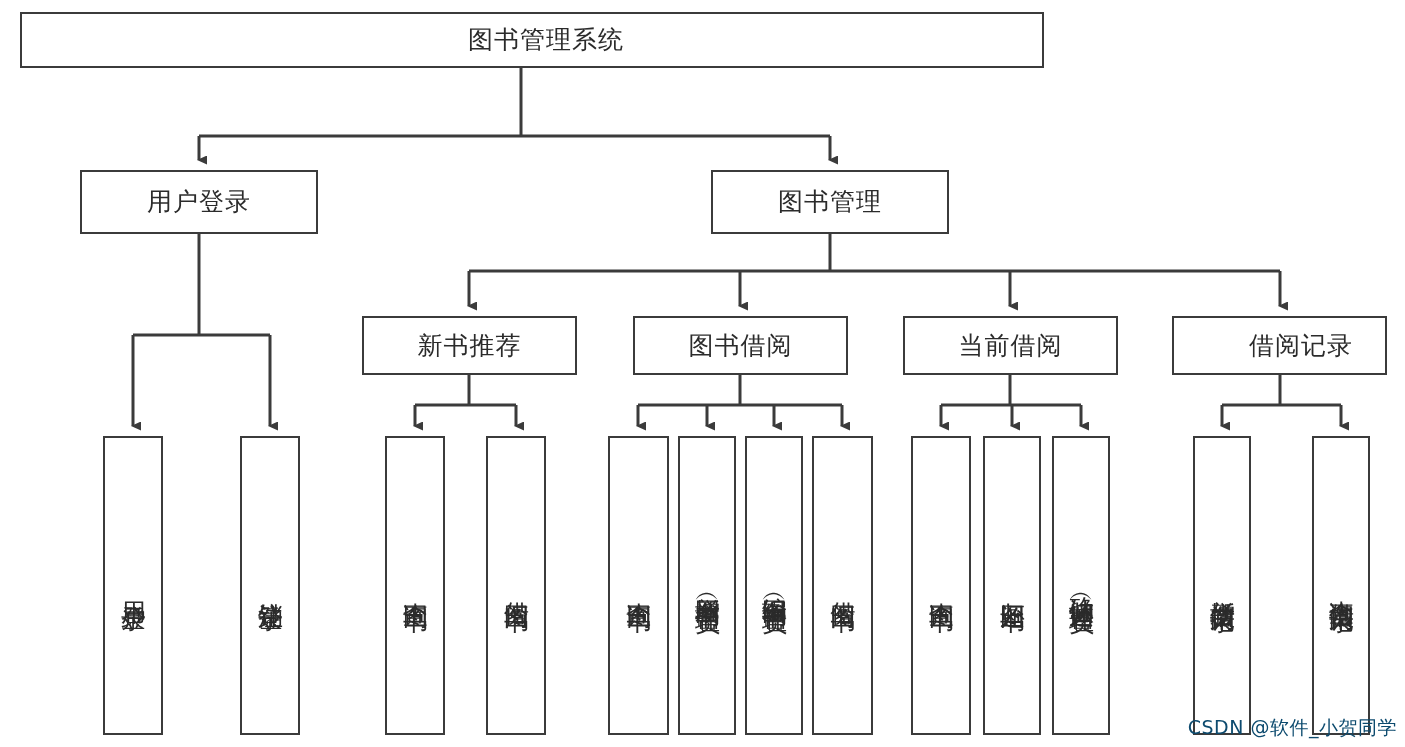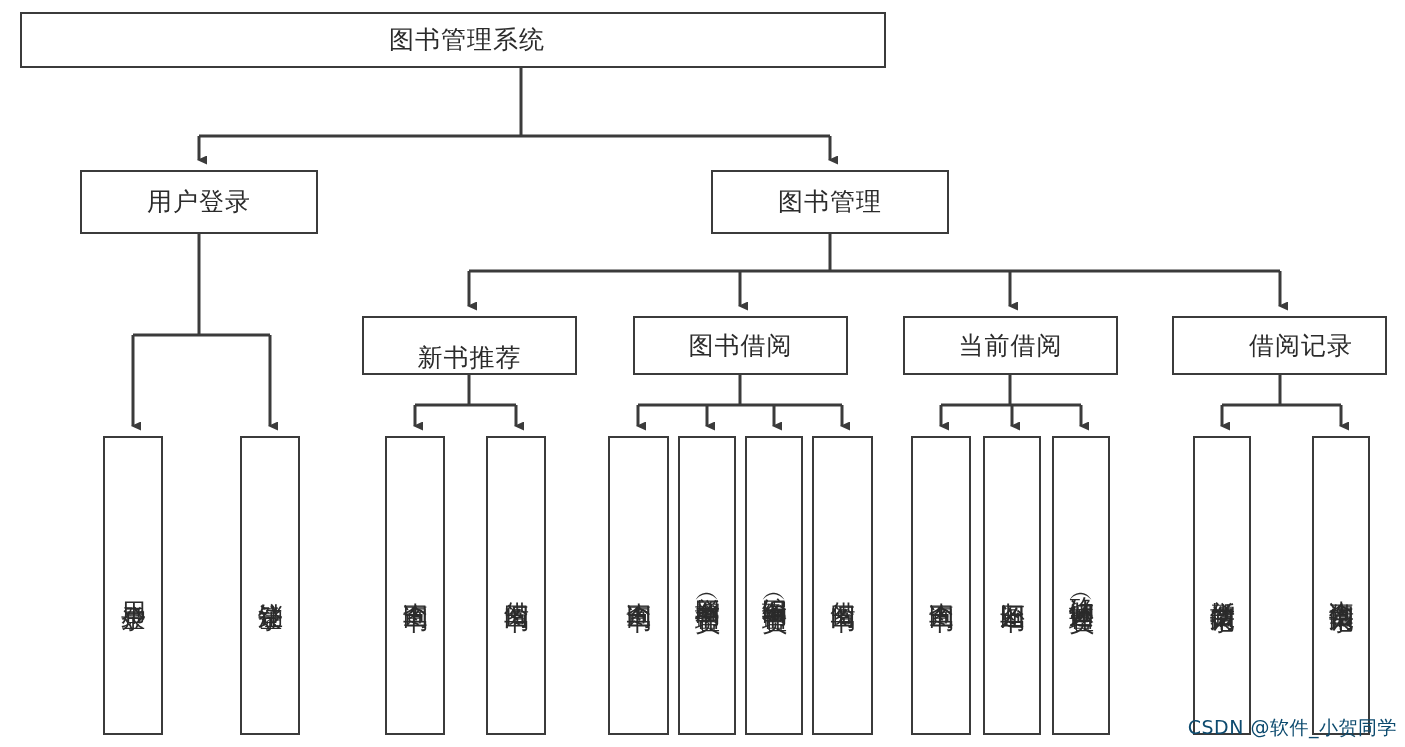--- a/index.html
+++ b/index.html
@@ -118,32 +118,32 @@
       <path d="M1012,405 L1012,426" marker-end="url(#arrow)"></path>
       <path d="M1081,405 L1081,426" marker-end="url(#arrow)"></path>
 
       <path d="M1280,375 L1280,405"></path>
       <path d="M1222,405 L1341,405"></path>
       <path d="M1222,405 L1222,426" marker-end="url(#arrow)"></path>
       <path d="M1341,405 L1341,426" marker-end="url(#arrow)"></path>
     </g>
   </svg>
 
-  <div class="node node-h" style="left: 20px; top: 12px; width: 866px; height: 56px; padding-left: 28px;">
+  <div class="node node-h" style="left: 20px; top: 12px; width: 1024px; height: 56px; padding-left: 28px;">
       <span>图书管理系统</span>
     </div>
 
   <div class="node node-h" style="left: 80px; top: 170px; width: 238px; height: 64px;">
       <span>用户登录</span>
     </div>
   <div class="node node-h" style="left: 711px; top: 170px; width: 238px; height: 64px; align-items: center;">
       <span>图书管理</span>
     </div>
 
-  <div class="node node-h" style="left: 362px; top: 316px; width: 215px; height: 59px; align-items: flex-end;">
+  <div class="node node-h" style="left: 362px; top: 316px; width: 215px; height: 59px;">
       <span>新书推荐</span>
     </div>
   <div class="node node-h" style="left: 903px; top: 316px; width: 215px; height: 59px;">
       <span>当前借阅</span>
     </div>
   <div class="node node-h" style="left: 633px; top: 316px; width: 215px; height: 59px;">
       <span>图书借阅</span>
     </div>
   <div class="node node-h" style="left: 1172px; top: 316px; width: 215px; height: 59px; padding-left: 43px;">
       <span>借阅记录</span>

